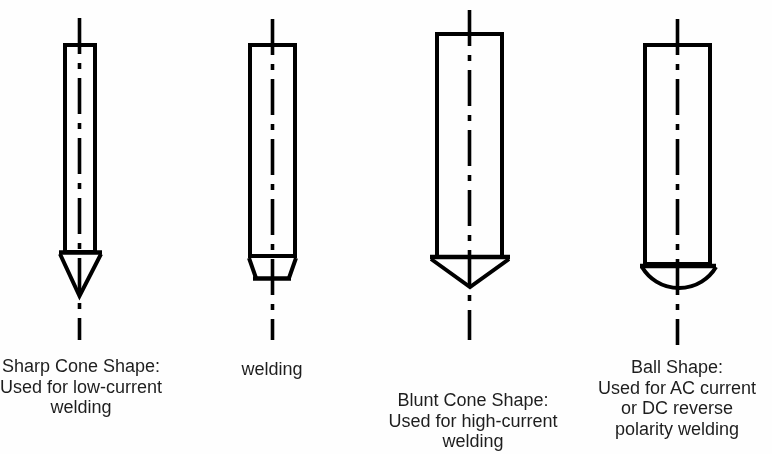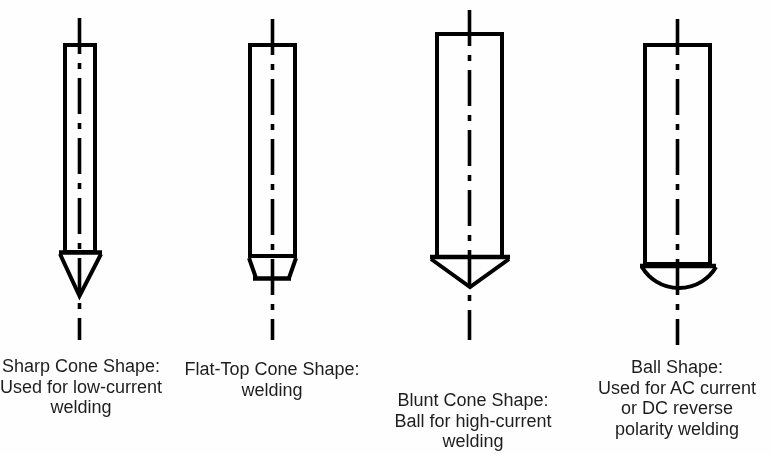--- a/index.html
+++ b/index.html
@@ -86,27 +86,26 @@
     </g>
   </svg>
 
   <div class="label label-1">
     <div>Sharp Cone Shape:</div>
     <div>Used for low-current</div>
     <div>welding</div>
   </div>
 
   <div class="label label-2">
-    <div>Flat-Top Cone Shape:</div>
     <div>welding</div>
   </div>
 
   <div class="label label-3">
     <div>Blunt Cone Shape:</div>
-    <div>Ball for high-current</div>
+    <div>Used for high-current</div>
     <div>welding</div>
   </div>
 
   <div class="label label-4">
     <div>Ball Shape:</div>
     <div>Used for AC current</div>
     <div>or DC reverse</div>
     <div>polarity welding</div>
   </div>
 

